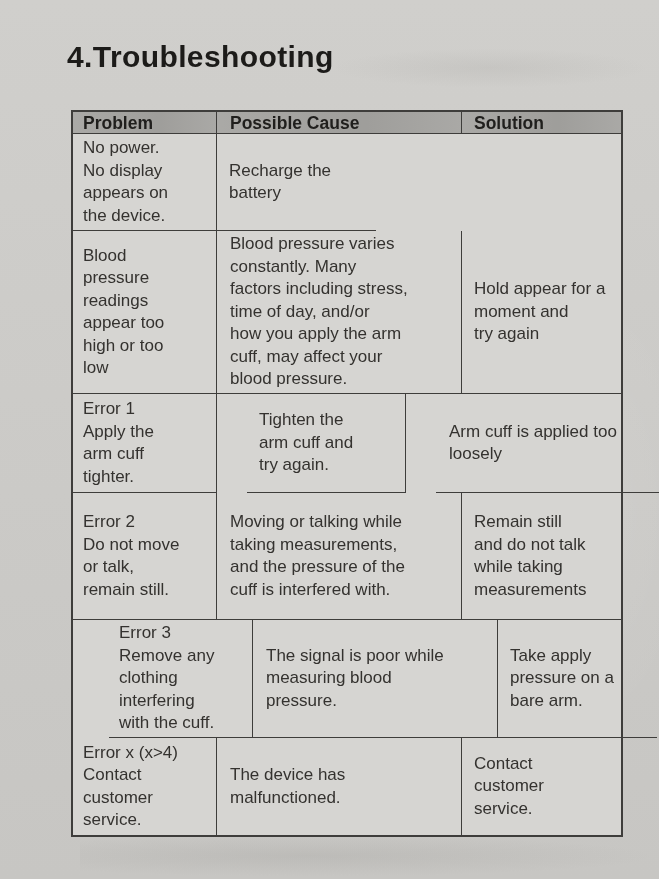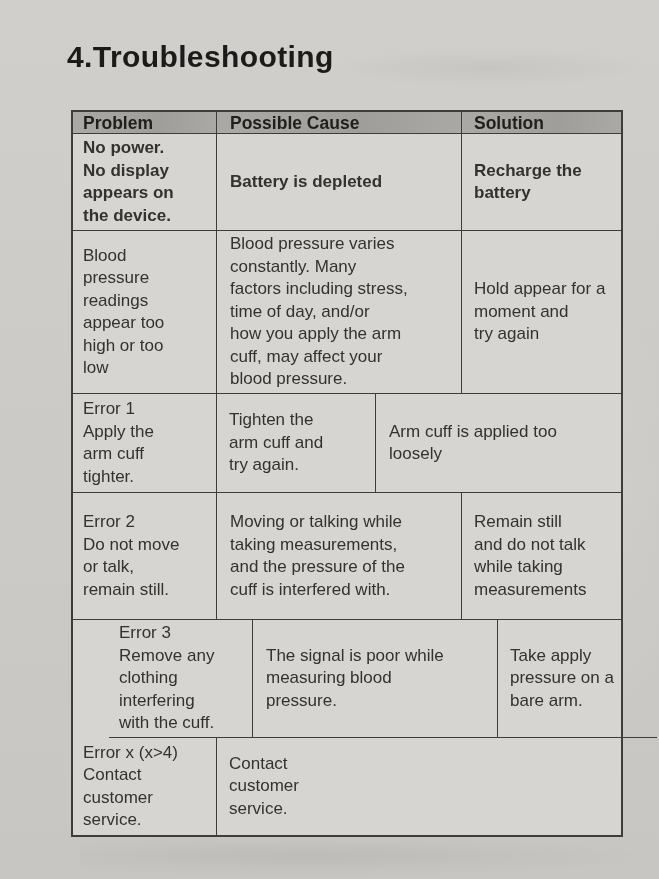--- a/index.html
+++ b/index.html
@@ -46,21 +46,21 @@
   .tr:last-child .td{border-bottom:none;}
   .c1{width:144px;}
   .c2{width:245px;padding-left:13px;}
   .c3{width:159px;padding-left:12px;}
   .th{
     height:22px;background:var(--header_bg);
     font-weight:bold;font-size:17.5px;line-height:20px;
     color:#201f1d;padding-top:0;padding-bottom:0;
     background-image:linear-gradient(90deg,rgba(255,255,255,.06),rgba(0,0,0,.04) 60%,rgba(255,255,255,.05));
   }
-  .r1{height:97px;font-weight:bold;} .r2{height:163px;} .r3{height:99px;}
+  .r1{height:97px;} .r2{height:163px;} .r3{height:99px;gap:30px;}
   .r4{height:127px;} .r5{height:118px;padding-left:36px;} .r6{height:97px;}
 </style>
 </head>
 <body>
 
 <div class="smudge smudge-a"></div>
 <div class="smudge smudge-b"></div>
 <div class="smudge smudge-c"></div>
 
 <h1 class="title">4.Troubleshooting</h1>
@@ -70,21 +70,20 @@
     <div class="th c1">Problem</div>
     <div class="th c2">Possible Cause</div>
     <div class="th c3">Solution</div>
   </div>
 
   <div class="tr r1">
     <div class="td c1">No power.
 No display
 appears on
 the device.</div>
-    <div class="td c2">Battery is depleted</div>
     <div class="td c3">Recharge the
 battery</div>
   </div>
 
   <div class="tr r2">
     <div class="td c1">Blood
 pressure
 readings
 appear too
 high or too
@@ -140,17 +139,19 @@
     <div class="td c3">Take apply
 pressure on a
 bare arm.</div>
   </div>
 
   <div class="tr r6">
     <div class="td c1">Error x (x&gt;4)
 Contact
 customer
 service.</div>
+    <div class="td c2">The device has
+malfunctioned.</div>
     <div class="td c3">Contact
 customer
 service.</div>
   </div>
 </div>
 
 </body></html>

